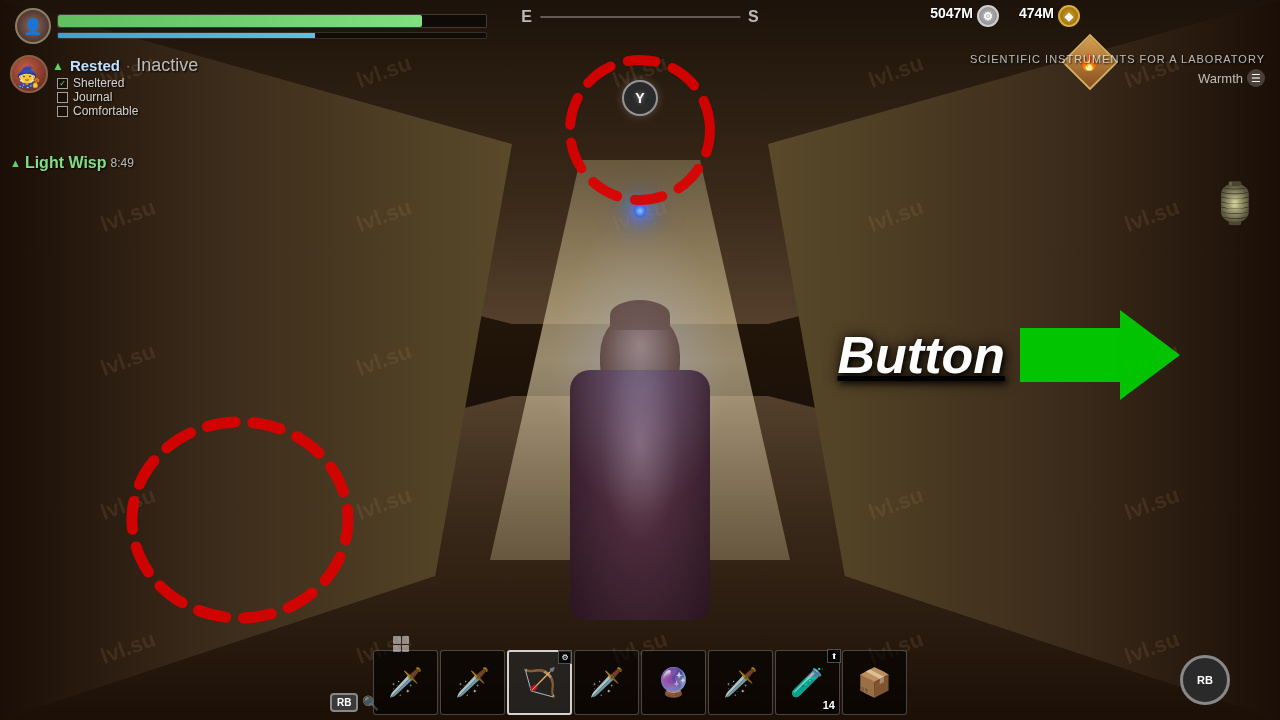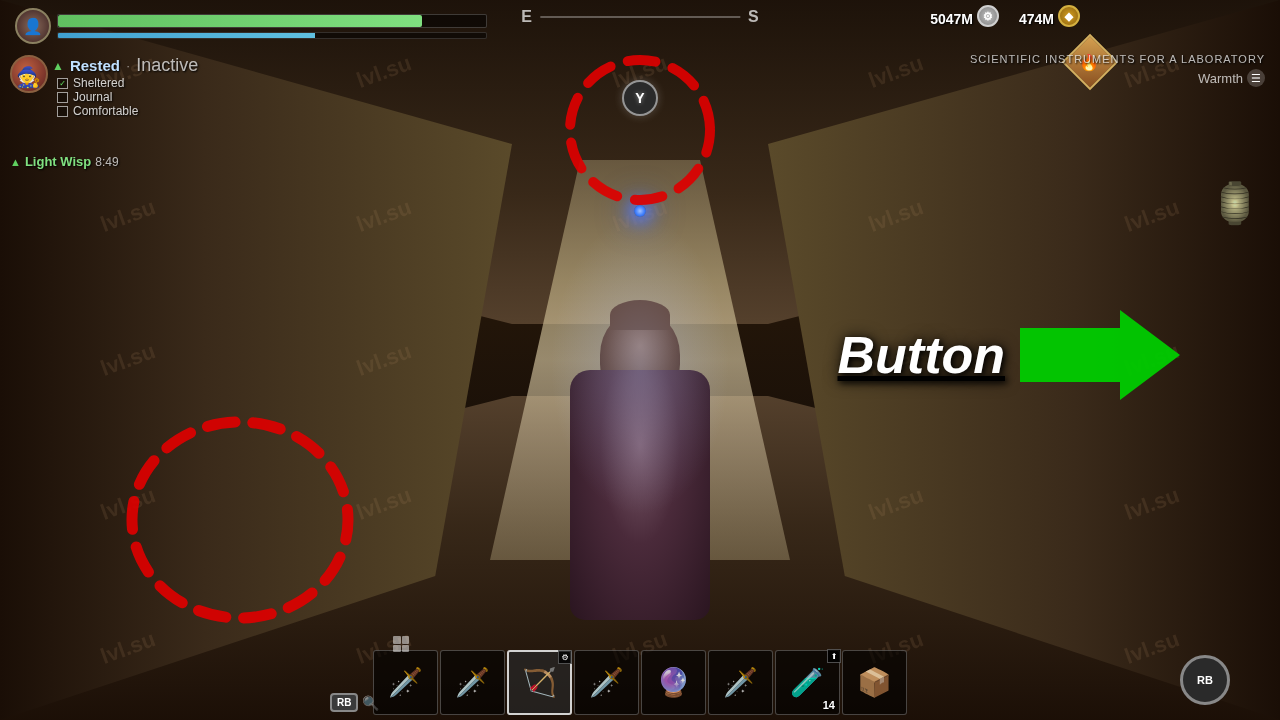--- a/index.html
+++ b/index.html
@@ -206,21 +206,21 @@
     .resources-area {
       position: absolute;
       top: 5px;
       right: 200px;
       display: flex;
       gap: 20px;
       align-items: center;
     }
     .resource-item {
       display: flex;
-      align-items: flex-end;
+      align-items: flex-start;
       gap: 4px;
     }
     .resource-icon {
       width: 22px;
       height: 22px;
       border-radius: 50%;
       display: flex;
       align-items: center;
       justify-content: center;
       font-size: 11px;
@@ -353,21 +353,21 @@
       align-items: center;
       gap: 4px;
       margin-top: 6px;
     }
     .buff-icon {
       color: #60d060;
       font-size: 11px;
     }
     .buff-text {
       color: #80e080;
-      font-size: 13px;
+      font-size: 16px;
       font-weight: bold;
       text-shadow: 1px 1px 2px #000;
     }
     .buff-time {
       color: rgba(255,255,255,0.7);
       font-size: 12px;
       text-shadow: 1px 1px 2px #000;
     }
     .portrait-circle {
       width: 38px;

